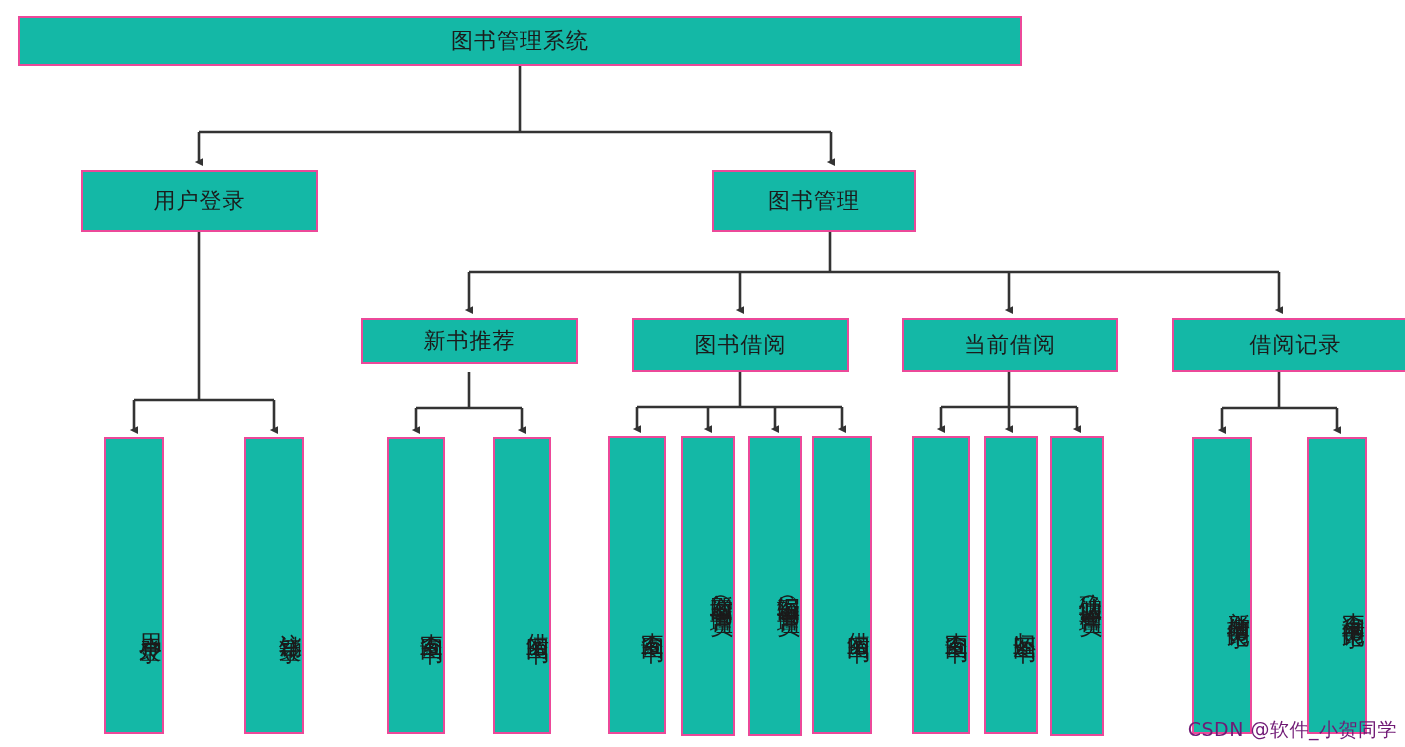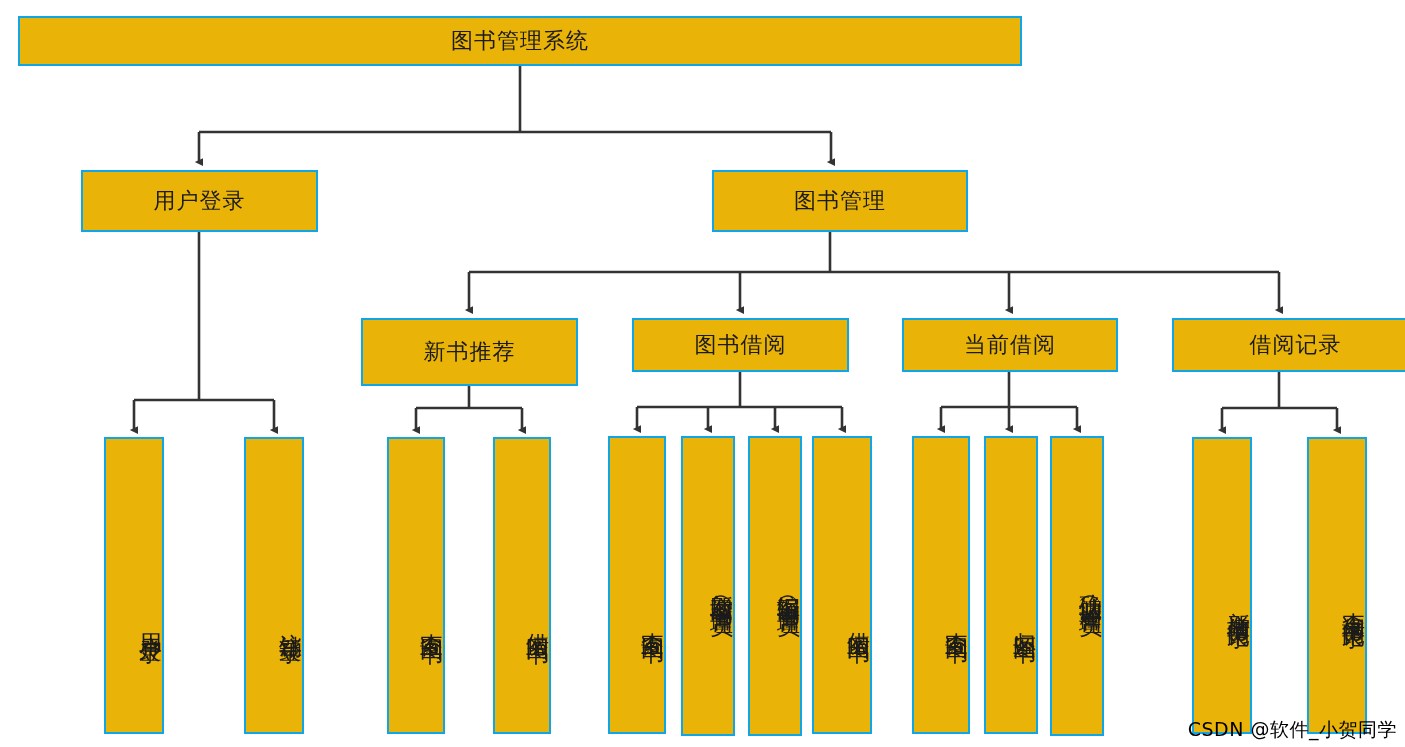--- a/index.html
+++ b/index.html
@@ -21,22 +21,22 @@
     position: absolute;
     left: 0;
     top: 0;
     width: 1405px;
     height: 747px;
     pointer-events: none;
   }
   .node {
     position: absolute;
     box-sizing: border-box;
-    border: 2px solid #0ea5e9;
-    background: #eab308;
+    border: 2px solid #ec4899;
+    background: #14b8a6;
     display: flex;
     align-items: center;
     justify-content: center;
     color: #1b1b1b;
   }
   .node.horiz {
     font-size: 22px;
     letter-spacing: 1px;
   }
   .node.vert {
@@ -53,21 +53,21 @@
     display: block;
   }
   .root {
     font-size: 23px;
   }
   .watermark {
     position: absolute;
     right: 8px;
     bottom: 4px;
     font-size: 19px;
-    color: #000000;
+    color: #701a75;
     letter-spacing: 0.5px;
     white-space: nowrap;
     margin-left: 32px;
   }
 </style>
 </head>
 <body>
 
 <div id="canvas">
 
@@ -123,25 +123,25 @@
     </g>
   </svg>
 
   <div class="node horiz root" style="left:18px; top:16px; width:1004px; height:50px;">
     <span>图书管理系统</span>
   </div>
 
   <div class="node horiz" style="left:81px; top:170px; width:237px; height:62px;">
     <span>用户登录</span>
   </div>
-  <div class="node horiz" style="left:712px; top:170px; width:256px; height:62px;">
+  <div class="node horiz" style="left:712px; top:170px; width:204px; height:62px;">
     <span>图书管理</span>
   </div>
 
-  <div class="node horiz" style="left:361px; top:318px; width:217px; height:68px;">
+  <div class="node horiz" style="left:361px; top:318px; width:217px; height:46px;">
     <span>新书推荐</span>
   </div>
   <div class="node horiz" style="left:632px; top:318px; width:217px; height:54px;font-family:Liberation Serif, serif;">
     <span>图书借阅</span>
   </div>
   <div class="node horiz" style="left:902px; top:318px; width:216px; height:54px;align-items:center;">
     <span>当前借阅</span>
   </div>
   <div class="node horiz" style="left:1172px; top:318px; width:247px; height:54px;">
     <span>借阅记录</span>

